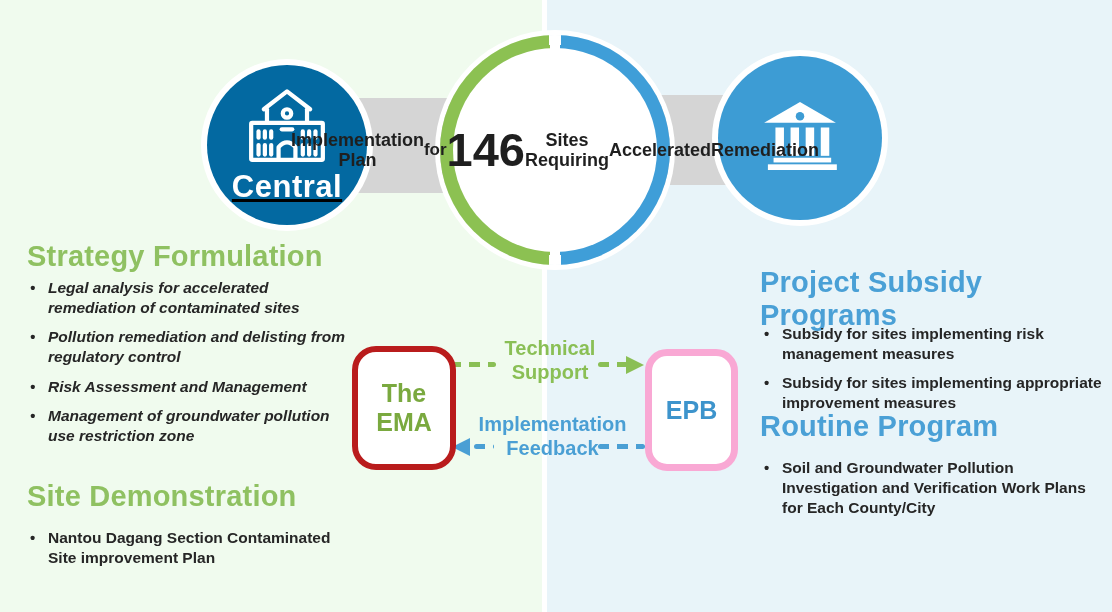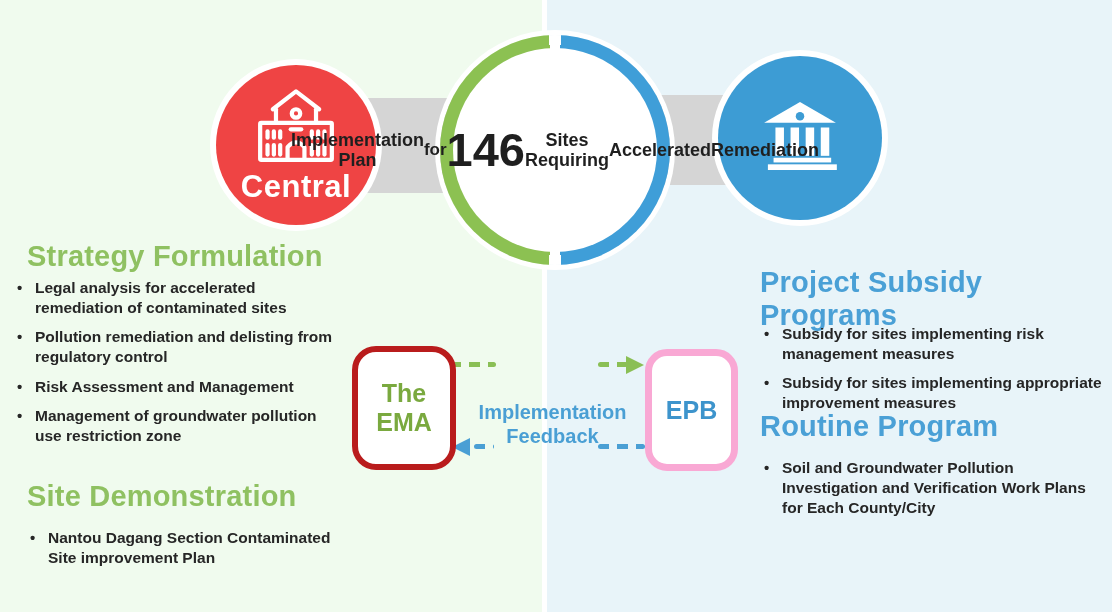--- a/index.html
+++ b/index.html
@@ -17,21 +17,21 @@
   .bg-right{left:547px;top:0;width:565px;height:612px;background:#e8f4f9;}
 
   
   .bar{background:#d5d5d5;z-index:1;}
   .bar-left{left:285px;top:98px;width:270px;height:95px;}
   .bar-right{left:555px;top:95px;width:245px;height:90px;}
 
   
   .circle{border-radius:50%;box-shadow:0 0 0 6px #ffffff;z-index:2;
           display:flex;flex-direction:column;align-items:center;justify-content:center;}
-  .central-circle{left:216px;top:65px;width:160px;height:160px;background:#ef4444;}
+  .central-circle{left:207px;top:65px;width:160px;height:160px;background:#0369a1;text-decoration:underline;}
   .local-circle{left:718px;top:56px;width:164px;height:164px;background:#3d9cd4;}
   .circle-label{color:#ffffff;font-size:31px;font-weight:600;letter-spacing:.5px;margin-top:2px;}
 
   .plan-circle{left:440px;top:35px;width:230px;height:230px;border-radius:50%;z-index:3;
     box-shadow:0 0 0 5px #ffffff;
     background:conic-gradient(#ffffff 0deg 3deg,#3f9ed8 3deg 177deg,#ffffff 177deg 183deg,#8cc152 183deg 357deg,#ffffff 357deg 360deg);}
   .plan-circle::after{content:"";position:absolute;inset:13px;background:#ffffff;border-radius:50%;}
   .plan-inner{position:absolute;inset:0;z-index:1;display:flex;flex-direction:row;
     align-items:center;justify-content:center;text-align:center;color:#1f1f1f;}
   .plan-line{font-size:18px;font-weight:700;line-height:1.12;}
@@ -40,21 +40,21 @@
 
   
   .h-green{color:#8fc161;font-size:29px;font-weight:600;letter-spacing:.2px;z-index:1;}
   .h-blue{color:#4aa0d6;font-size:29px;font-weight:600;letter-spacing:.2px;z-index:1;}
   ul.blist{list-style:none;margin:0;padding:0;z-index:1;}
   ul.blist li{position:relative;padding-left:20px;margin-bottom:9px;
     font-size:15.5px;font-weight:700;line-height:1.3;color:#262626;}
   ul.blist li::before{content:"\2022";position:absolute;left:2px;top:0;font-size:15px;}
 
   .strategy-title{left:27px;top:240px;}
-  .strategy-list{left:15px;top:278px;width:322px;}
+  .strategy-list{left:28px;top:278px;width:322px;font-style:italic;}
   .sitedemo-title{left:27px;top:480px;}
   .sitedemo-list{left:28px;top:528px;width:322px;}
 
   .subsidy-title{left:760px;top:266px;}
   .subsidy-list{left:762px;top:324px;width:340px;}
   .subsidy-list li{margin-bottom:12px;}
   .routine-title{left:760px;top:410px;}
   .routine-list{left:762px;top:458px;width:330px;}
 
   
@@ -73,21 +73,21 @@
   .g-dash-2{left:598px;top:362px;width:30px;}
   .arrow-right{left:626px;top:356px;width:0;height:0;z-index:1;
     border-top:9px solid transparent;border-bottom:9px solid transparent;border-left:18px solid #8abf55;}
   .b-dash-1{left:474px;top:444px;width:20px;}
   .b-dash-2{left:598px;top:444px;width:47px;}
   .arrow-left{left:452px;top:438px;width:0;height:0;z-index:1;
     border-top:9px solid transparent;border-bottom:9px solid transparent;border-right:18px solid #4a9fd4;}
 
   .flow-label{z-index:1;text-align:center;font-weight:600;font-size:20px;line-height:1.2;}
   .tech-label{left:488px;top:336px;width:124px;color:#8abf55;}
-  .fb-label{left:470px;top:400px;width:165px;color:#4a9fd4;}
+  .fb-label{left:470px;top:412px;width:165px;color:#4a9fd4;}
 </style>
 </head>
 <body>
 
 <div class="stage">
 
   <div class="abs bg-left"></div>
   <div class="abs bg-right"></div>
 
   <div class="abs bar bar-left"></div>
@@ -175,20 +175,24 @@
       <div>The</div>
       <div>EMA</div>
     </div>
   </div>
 
   <div class="abs org-box epb-box">
     <div class="epb-text">EPB</div>
   </div>
 
   <div class="abs dash dash-green g-dash-1"></div>
+  <div class="abs flow-label tech-label">
+    <div>Technical</div>
+    <div>Support</div>
+  </div>
   <div class="abs dash dash-green g-dash-2"></div>
   <div class="abs arrow-right"></div>
 
   <div class="abs arrow-left"></div>
   <div class="abs dash dash-blue b-dash-1"></div>
   <div class="abs flow-label fb-label">
     <div>Implementation</div>
     <div>Feedback</div>
   </div>
   <div class="abs dash dash-blue b-dash-2"></div>

